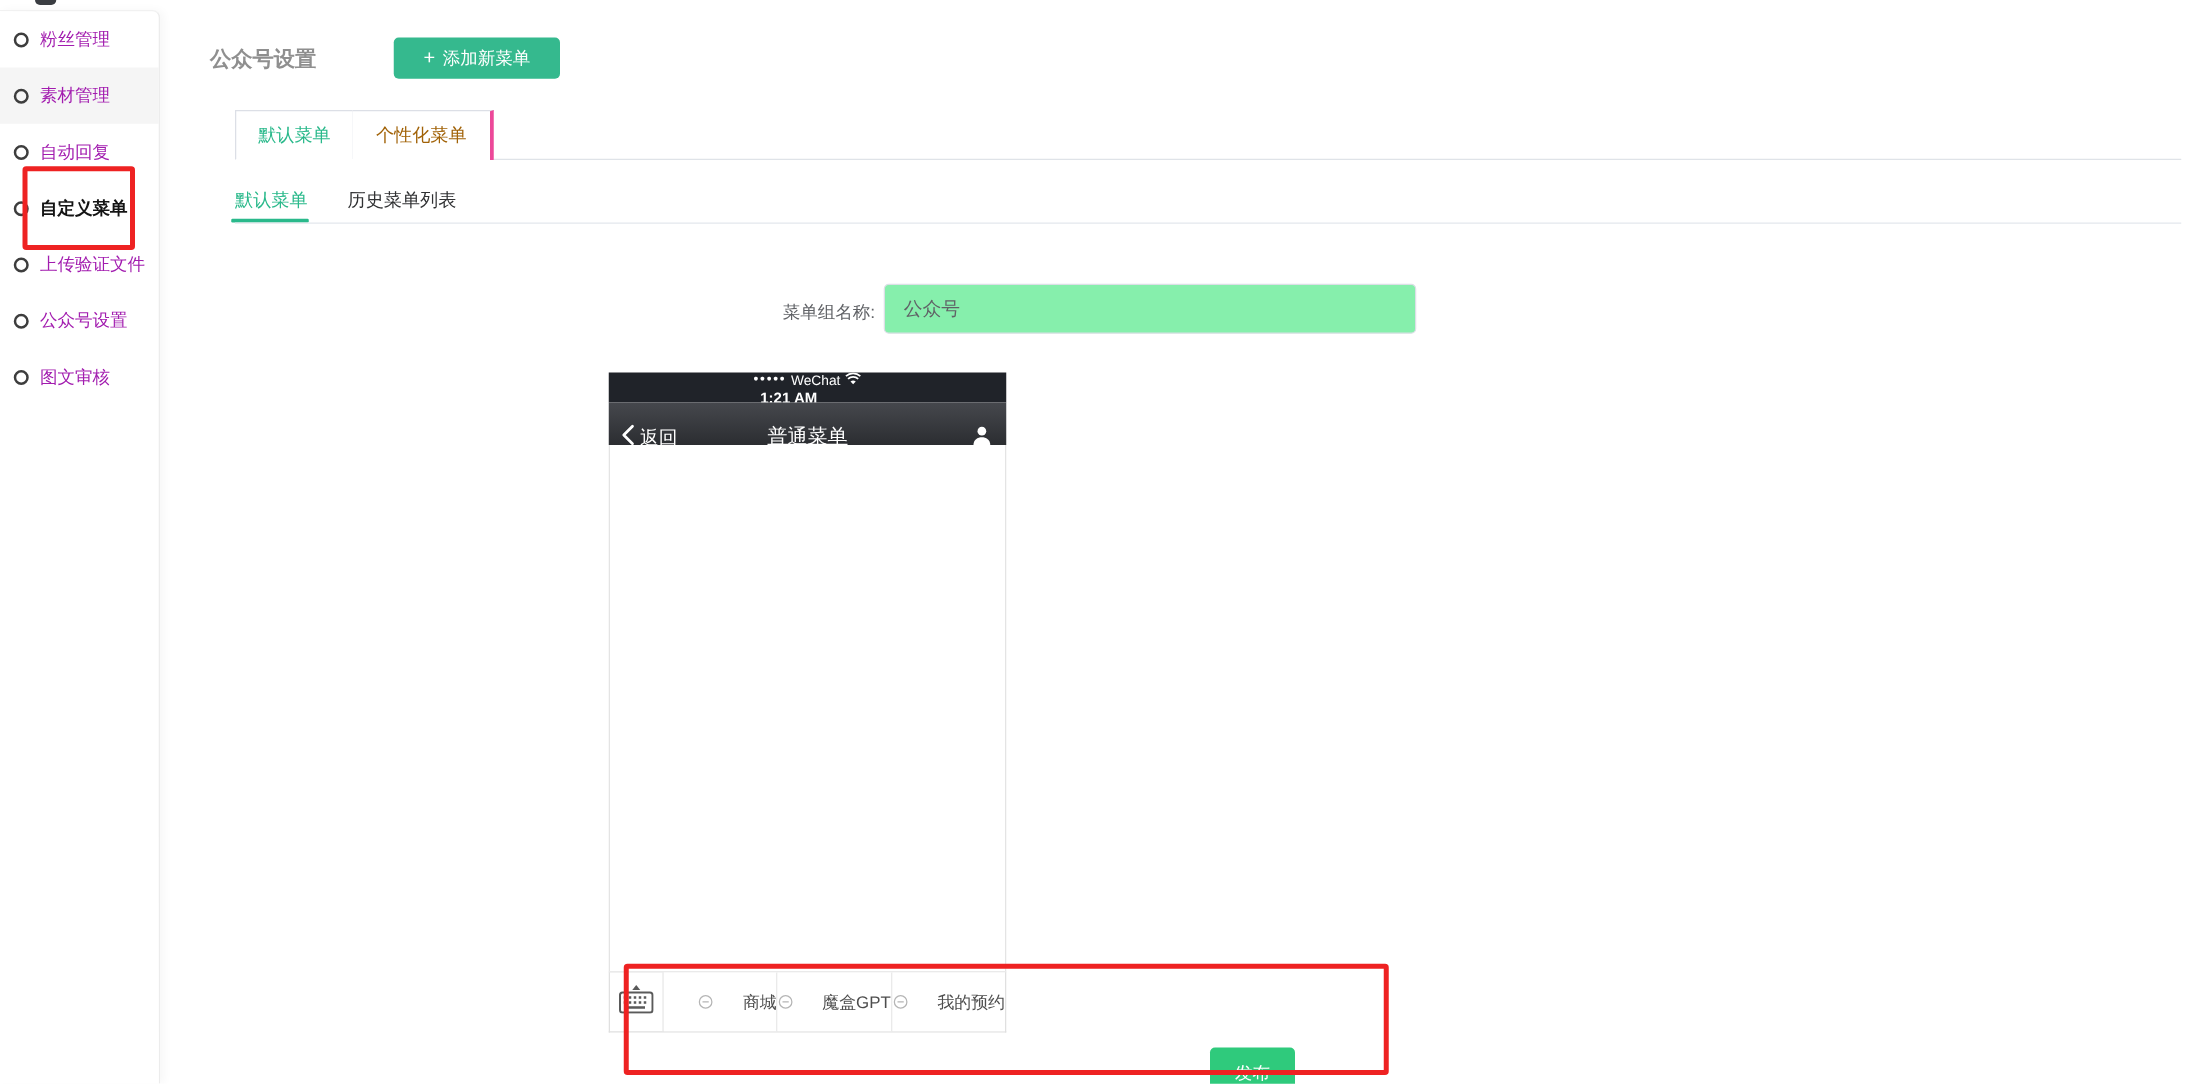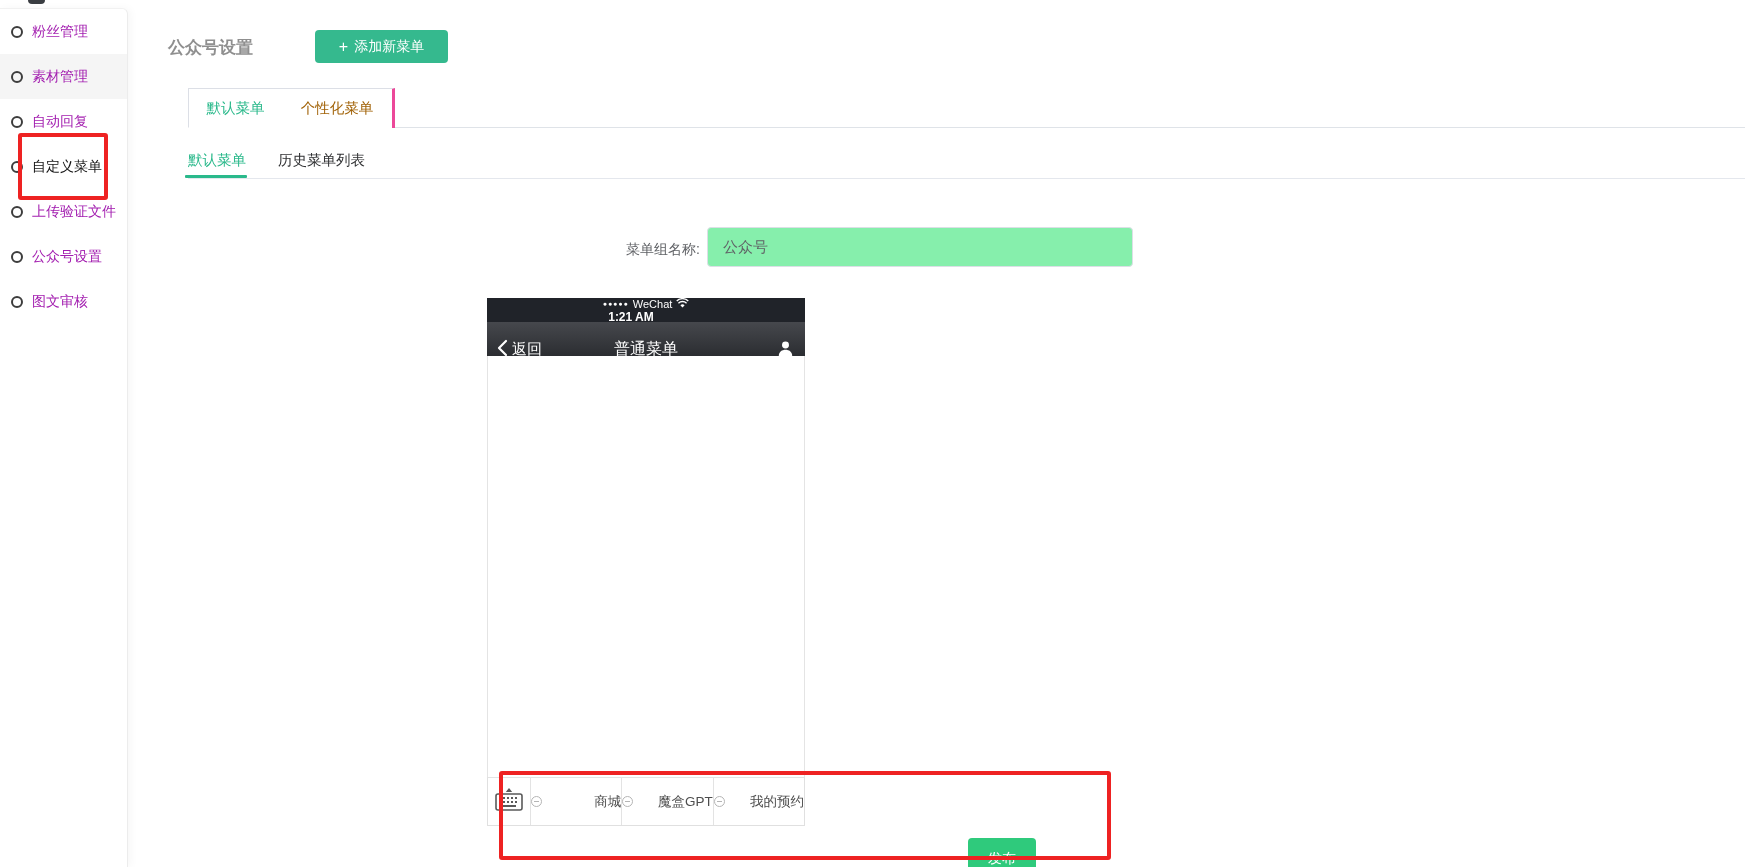--- a/index.html
+++ b/index.html
@@ -21,21 +21,21 @@
   }
   .side-item {
     height:45px; display:flex; align-items:center; gap:9px;
     padding-left:11px; font-size:14px; color:#a21caf; cursor:pointer;
   }
   .side-item .ring {
     width:12px; height:12px; border:2px solid #3d3d3d; border-radius:50%;
     flex:0 0 auto;
   }
   .side-item.hovered { background:#f5f5f5; }
-  .side-item.active { color:#141414; font-weight:normal; }
+  .side-item.active { color:#141414; font-weight:bold; }
   .top-fragment {
     position:absolute; left:28px; top:0; width:17px; height:4px;
     background:#3a3d42; border-radius:0 0 5px 5px; z-index:3;
   }
   
   .red-box { position:absolute; border:4px solid #ee2222; border-radius:3px; z-index:30; pointer-events:none; }
   .red-box.sidebar-anno { left:18px; top:133px; width:90px; height:67px; }
   .red-box.menu-anno   { left:499px; top:771px; width:612px; height:89px; }
   
   .page-title { position:absolute; left:168px; top:36px; font-size:17px; color:#8f8f8f; }
@@ -75,36 +75,36 @@
   }
   .statusbar .left { display:flex; align-items:center; gap:4px; flex:1; }
   .statusbar .dots { font-size:7px; letter-spacing:1px; position:relative; top:-1px; }
   .statusbar .time { flex:0 0 auto; font-size:12px; font-weight:bold; margin-right:30px; }
   .statusbar .right { display:flex; align-items:center; gap:4px; margin-left:auto;text-align:center; }
   .navbar {
     height:31px; background:linear-gradient(180deg,#46484d 0%, #2b2d31 100%);
     display:flex; align-items:flex-start; color:#fff; padding:17px 10px; position:relative;
   }
   .nav-back { display:flex; align-items:center; gap:4px; font-size:15px; cursor:default; }
-  .nav-title { position:absolute; left:0; right:0; text-align:center; font-size:16px; pointer-events:none; }
+  .nav-title { position:absolute; left:0; right:0; text-align:center; font-size:16px; pointer-events:none;text-decoration:underline; }
   .nav-person { margin-left:auto; display:flex; align-items:center; z-index:1; }
   .phone-body {
     height:421px; background:#fff;
     border-left:1px solid #e4e4e4; border-right:1px solid #e4e4e4;
   }
   .menubar {
     height:49px; display:flex; background:#fff;
     border:1px solid #e0e0e0; border-top:1px solid #e3e3e3;
   }
   .kb-cell {
     width:43px; flex:0 0 auto; border-right:1px solid #e3e3e3;
     display:flex; align-items:center; justify-content:center; cursor:pointer;
   }
   .menu-cell {
-    flex:1 1 0; display:flex; align-items:center; justify-content:space-between; gap:24px;
+    flex:1 1 0; display:flex; align-items:center; justify-content:flex-end; gap:24px;
     border-right:1px solid #e3e3e3; font-size:13.5px; color:#4d4d4d; cursor:pointer;
     background:#fff;
   }
   .menu-cell:last-child { border-right:none; }
   .minus-circle { width:11px; height:11px; border:1px solid #b5b5b5; border-radius:50%; position:relative; flex:0 0 auto; }
   .minus-circle::after { content:""; position:absolute; left:2px; right:2px; top:4px; height:1px; background:#b5b5b5; }
   
   .publish-btn {
     position:absolute; left:968px; top:838px; width:68px; height:42px;
     background:#2fca7c; color:#fff; border:none; border-radius:4px;

